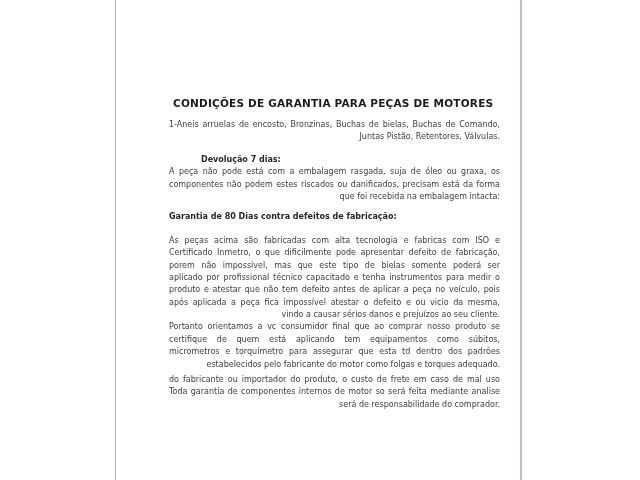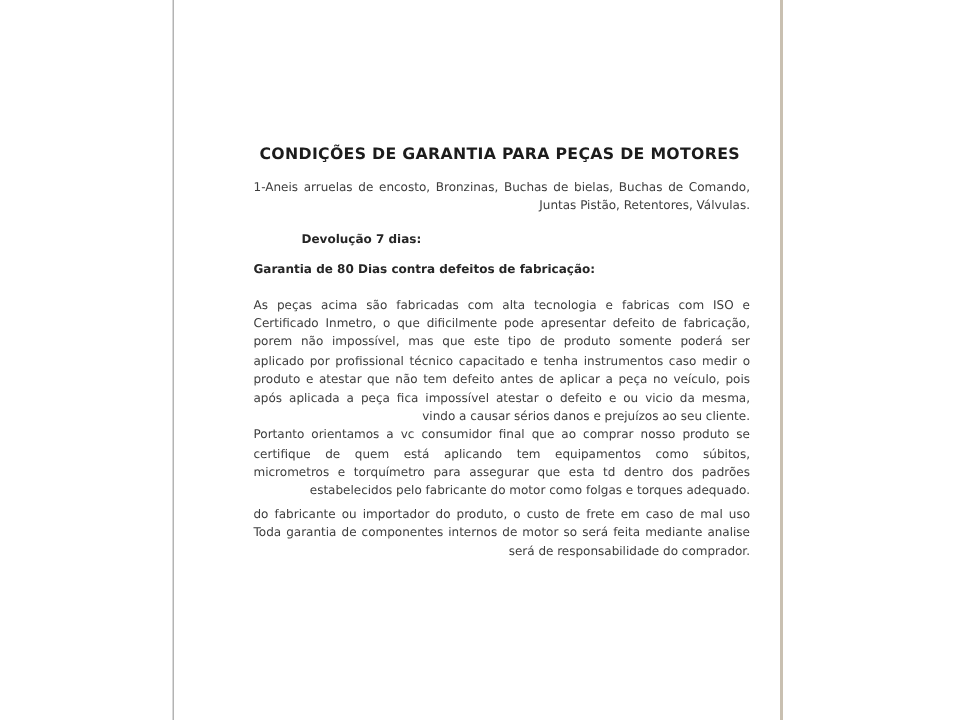--- a/index.html
+++ b/index.html
@@ -93,28 +93,33 @@
     <div class="doc-title">CONDIÇÕES DE GARANTIA PARA PEÇAS DE MOTORES</div>
 
     <div class="para p-parts">
       <div class="ln j">1-Aneis arruelas de encosto, Bronzinas, Buchas de bielas, Buchas de Comando,</div>
       <div class="ln">Juntas Pistão, Retentores, Válvulas.</div>
     </div>
 
 
     <div class="heading h-return">Devolução 7 dias:</div>
 
+    <div class="para p-return">
+      <div class="ln j">A peça não pode está com a embalagem rasgada, suja de óleo ou graxa, os</div>
+      <div class="ln j">componentes não podem estes riscados ou danificados, precisam está da forma</div>
+      <div class="ln">que foi recebida na embalagem intacta:</div>
+    </div>
 
     <div class="heading h-defects">Garantia de 80 Dias contra defeitos de fabricação:</div>
 
     <div class="para p-defects">
       <div class="ln j">As peças acima são fabricadas com alta tecnologia e fabricas com ISO e</div>
       <div class="ln j">Certificado Inmetro, o que dificilmente pode apresentar defeito de fabricação,</div>
-      <div class="ln j">porem não impossível, mas que este tipo de produto somente poderá ser</div>
-      <div class="ln j">aplicado por profissional técnico capacitado e tenha instrumentos caso medir o</div>
+      <div class="ln j">porem não impossível, mas que este tipo de bielas somente poderá ser</div>
+      <div class="ln j">aplicado por profissional técnico capacitado e tenha instrumentos para medir o</div>
       <div class="ln j">produto e atestar que não tem defeito antes de aplicar a peça no veículo, pois</div>
       <div class="ln j">após aplicada a peça fica impossível atestar o defeito e ou vicio da mesma,</div>
       <div class="ln">vindo a causar sérios danos e prejuízos ao seu cliente.</div>
       <div class="ln j">Portanto orientamos a vc consumidor final que ao comprar nosso produto se</div>
       <div class="ln j">certifique de quem está aplicando tem equipamentos como súbitos,</div>
       <div class="ln j">micrometros e torquímetro para assegurar que esta td dentro dos padrões</div>
       <div class="ln">estabelecidos pelo fabricante do motor como folgas e torques adequado.</div>
     </div>
 
     <div class="para p-final">

